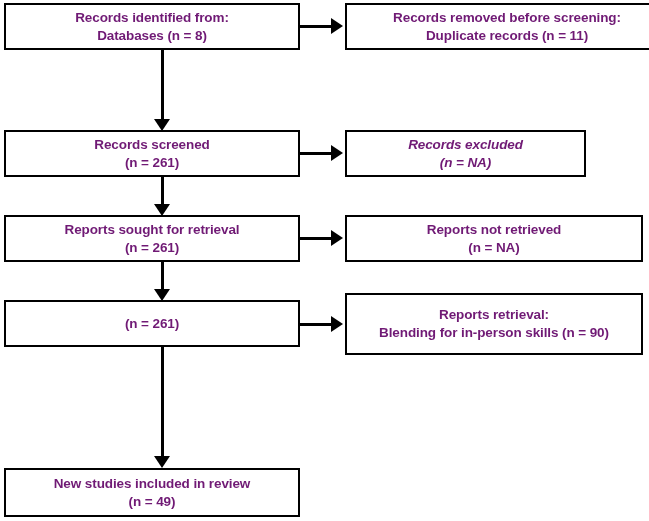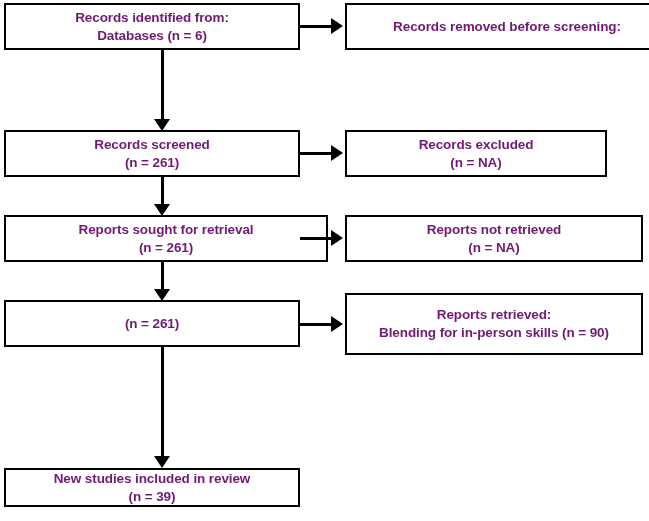--- a/index.html
+++ b/index.html
@@ -67,50 +67,51 @@
     border-left: 12px solid #000000;
   }
 </style>
 </head>
 <body>
 
 <div id="diagram">
 
   <div class="node" style="left:4px; top:3px; width:296px; height:47px;">
     <span class="line">Records identified from:</span>
-    <span class="line">Databases (n = 6)</span>
+    <span class="line">Databases (n = 8)</span>
   </div>
 
   <div class="conn-h" style="left:300px; top:25px; width:36px;"></div>
   <div class="arrow-right" style="left:331px; top:18px;"></div>
 
   <div class="node" style="left:345px; top:3px; width:324px; height:47px;">
     <span class="line">Records removed before screening:</span>
+    <span class="line">Duplicate records (n = 11)</span>
   </div>
 
   <div class="conn-v" style="left:161px; top:50px; height:78px;"></div>
   <div class="arrow-down" style="left:154px; top:119px;"></div>
 
   <div class="node" style="left:4px; top:130px; width:296px; height:47px;">
     <span class="line">Records screened</span>
     <span class="line">(n = 261)</span>
   </div>
 
   <div class="conn-h" style="left:300px; top:152px; width:36px;"></div>
   <div class="arrow-right" style="left:331px; top:145px;"></div>
 
-  <div class="node" style="left:345px; top:130px; width:262px; height:47px;">
+  <div class="node" style="left:345px; top:130px; width:241px; height:47px;font-style:italic;">
     <span class="line">Records excluded</span>
     <span class="line">(n = NA)</span>
   </div>
 
   <div class="conn-v" style="left:161px; top:177px; height:32px;"></div>
   <div class="arrow-down" style="left:154px; top:204px;"></div>
 
-  <div class="node" style="left:4px; top:215px; width:324px; height:47px;">
+  <div class="node" style="left:4px; top:215px; width:296px; height:47px;">
     <span class="line">Reports sought for retrieval</span>
     <span class="line">(n = 261)</span>
   </div>
 
   <div class="conn-h" style="left:300px; top:237px; width:36px;"></div>
   <div class="arrow-right" style="left:331px; top:230px;"></div>
 
   <div class="node" style="left:345px; top:215px; width:298px; height:47px;">
     <span class="line">Reports not retrieved</span>
     <span class="line">(n = NA)</span>
@@ -120,25 +121,25 @@
   <div class="arrow-down" style="left:154px; top:289px;"></div>
 
   <div class="node" style="left:4px; top:300px; width:296px; height:47px;">
     <span class="line">(n = 261)</span>
   </div>
 
   <div class="conn-h" style="left:300px; top:323px; width:36px;"></div>
   <div class="arrow-right" style="left:331px; top:316px;"></div>
 
   <div class="node" style="left:345px; top:293px; width:298px; height:62px;">
-    <span class="line">Reports retrieved:</span>
+    <span class="line">Reports retrieval:</span>
     <span class="line">Blending for in-person skills (n =  90)</span>
   </div>
 
   <div class="conn-v" style="left:161px; top:347px; height:113px;"></div>
   <div class="arrow-down" style="left:154px; top:456px;"></div>
 
-  <div class="node" style="left:4px; top:468px; width:296px; height:39px;text-align:center;">
+  <div class="node" style="left:4px; top:468px; width:296px; height:49px;text-align:center;">
     <span class="line">New studies included in review</span>
-    <span class="line">(n = 39)</span>
+    <span class="line">(n = 49)</span>
   </div>
 
 </div>
 
 </body></html>

